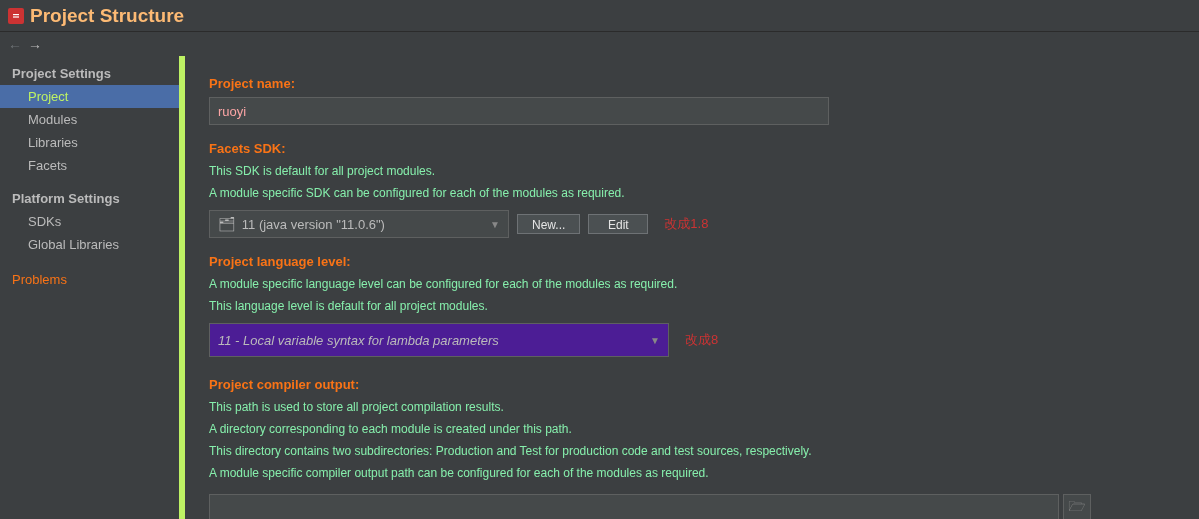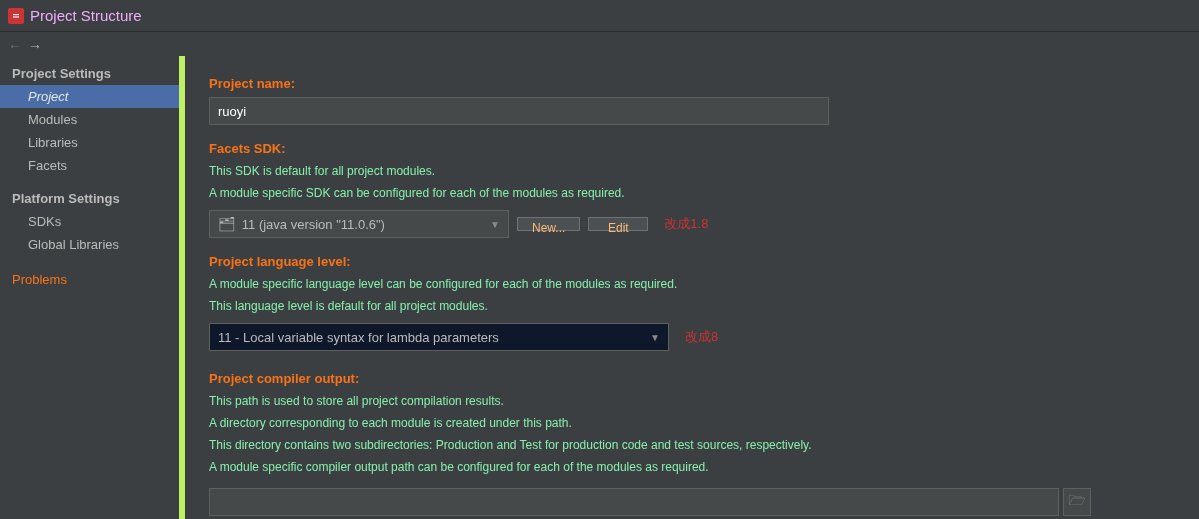--- a/index.html
+++ b/index.html
@@ -32,22 +32,23 @@
       background: #cc3333;
       border-radius: 2px;
       display: flex;
       align-items: center;
       justify-content: center;
       font-size: 10px;
       color: white;
       flex-shrink: 0;
     }
     .title-bar-text {
-      color: #f0abfc;
-      font-size: 15px;
+      color: #fdba74;
+      font-size: 19px;
+      font-weight: bold;
     }
 
     
     .nav-arrows {
       display: flex;
       align-items: center;
       padding: 4px 8px;
       gap: 6px;
       flex-shrink: 0;
     }
@@ -85,22 +86,21 @@
     }
     .sidebar-item {
       padding: 4px 12px 4px 28px;
       color: #bbbbbb;
       cursor: pointer;
       font-size: 13px;
       white-space: nowrap;
     }
     .sidebar-item.active {
       background: #4a6da7;
-      color: #e5e5e5;
-      font-style: italic;
+      color: #bef264;
     }
     .sidebar-divider {
       height: 8px;
     }
     .problems-item {
       padding: 8px 12px 4px 12px;
       color: #f97316;
       cursor: pointer;
       font-size: 13px;
     }
@@ -117,21 +117,21 @@
       color: #f97316;
       font-weight: bold;
       font-size: 13px;
       margin-bottom: 6px;
     }
 
     .project-name-input {
       width: 620px;
       background: #45494a;
       border: 1px solid #5e6060;
-      color: #ffffff;
+      color: #fca5a5;
       padding: 4px 8px;
       font-size: 13px;
       outline: none;
       height: 28px;
       margin-bottom: 16px;
     }
 
     .desc-text {
       color: #86efac;
       font-size: 12px;
@@ -166,23 +166,23 @@
     }
     .sdk-dropdown-arrow {
       margin-left: auto;
       font-size: 10px;
       color: #888;
     }
 
     .btn {
       background: #4b5052;
       border: 1px solid #6e7275;
-      color: #fdba74;
+      color: #e5e5e5;
       padding: 3px 14px;
-      height: 14px;
+      height: 20px;
       cursor: pointer;
       font-size: 12px;
       min-width: 60px;
     }
 
     .red-text {
       color: #cc3333;
       font-size: 13px;
       margin-left: 8px;
     }
@@ -191,28 +191,29 @@
       display: flex;
       align-items: center;
       gap: 8px;
       margin-top: 8px;
       margin-bottom: 20px;
     }
 
     .lang-dropdown {
       display: flex;
       align-items: center;
-      background: #0f172a;
-      border: 1px solid #5e6060;
-      height: 28px;
+      background: #4c1d95;
+      border: 1px solid #5e6060;
+      height: 34px;
       width: 460px;
       padding: 0 8px;
       cursor: pointer;
       color: #bbbbbb;
       font-size: 13px;
+      font-style: italic;
     }
     .lang-dropdown-arrow {
       margin-left: auto;
       font-size: 10px;
       color: #888;
     }
 
     .compiler-output-input {
       width: 850px;
       background: #45494a;

